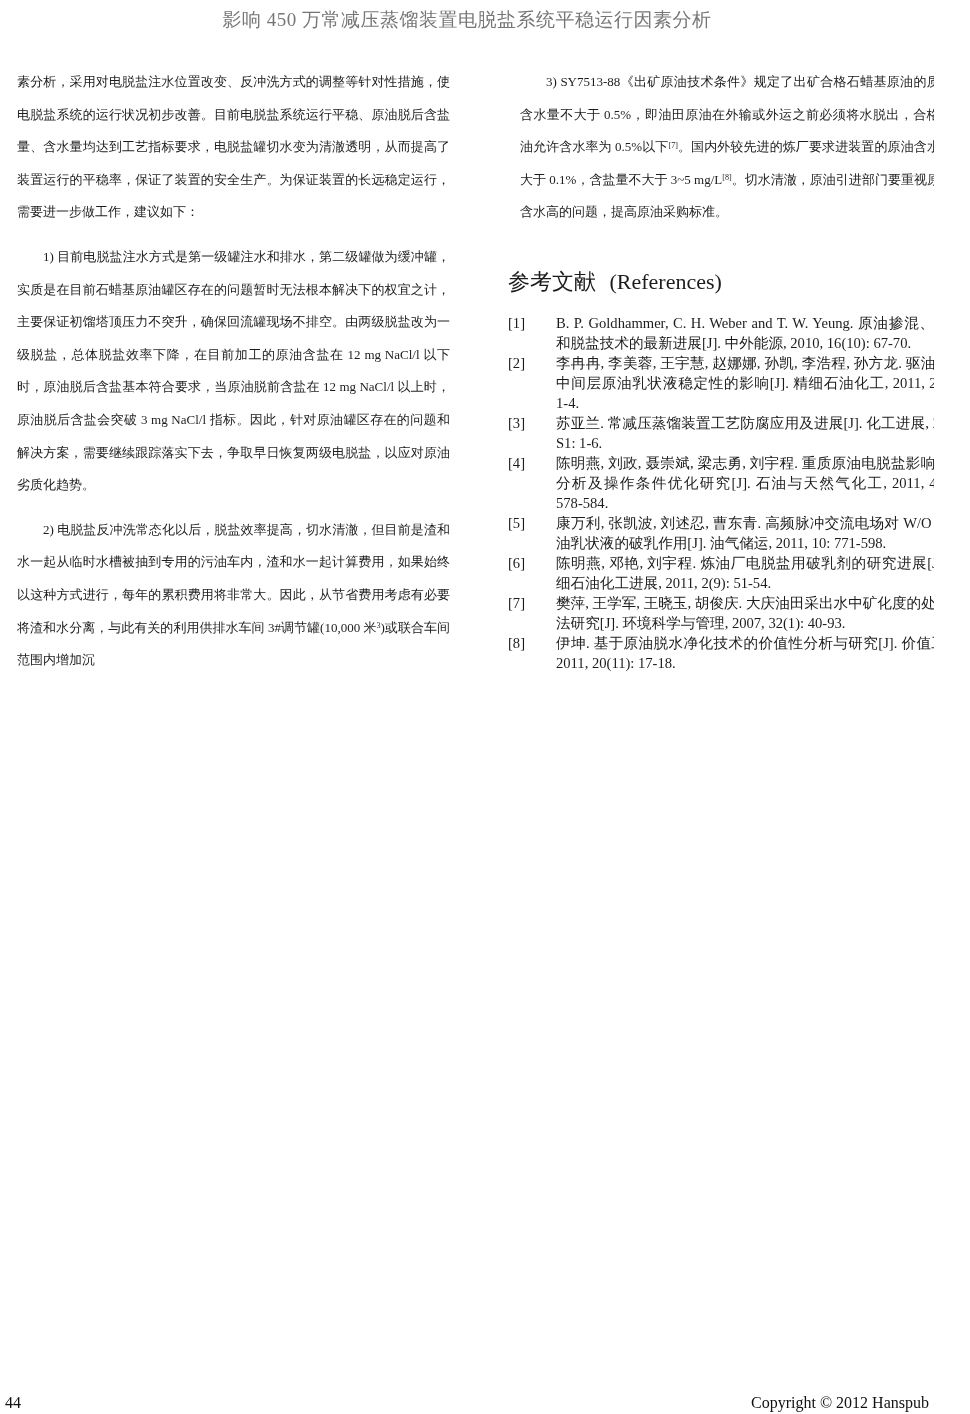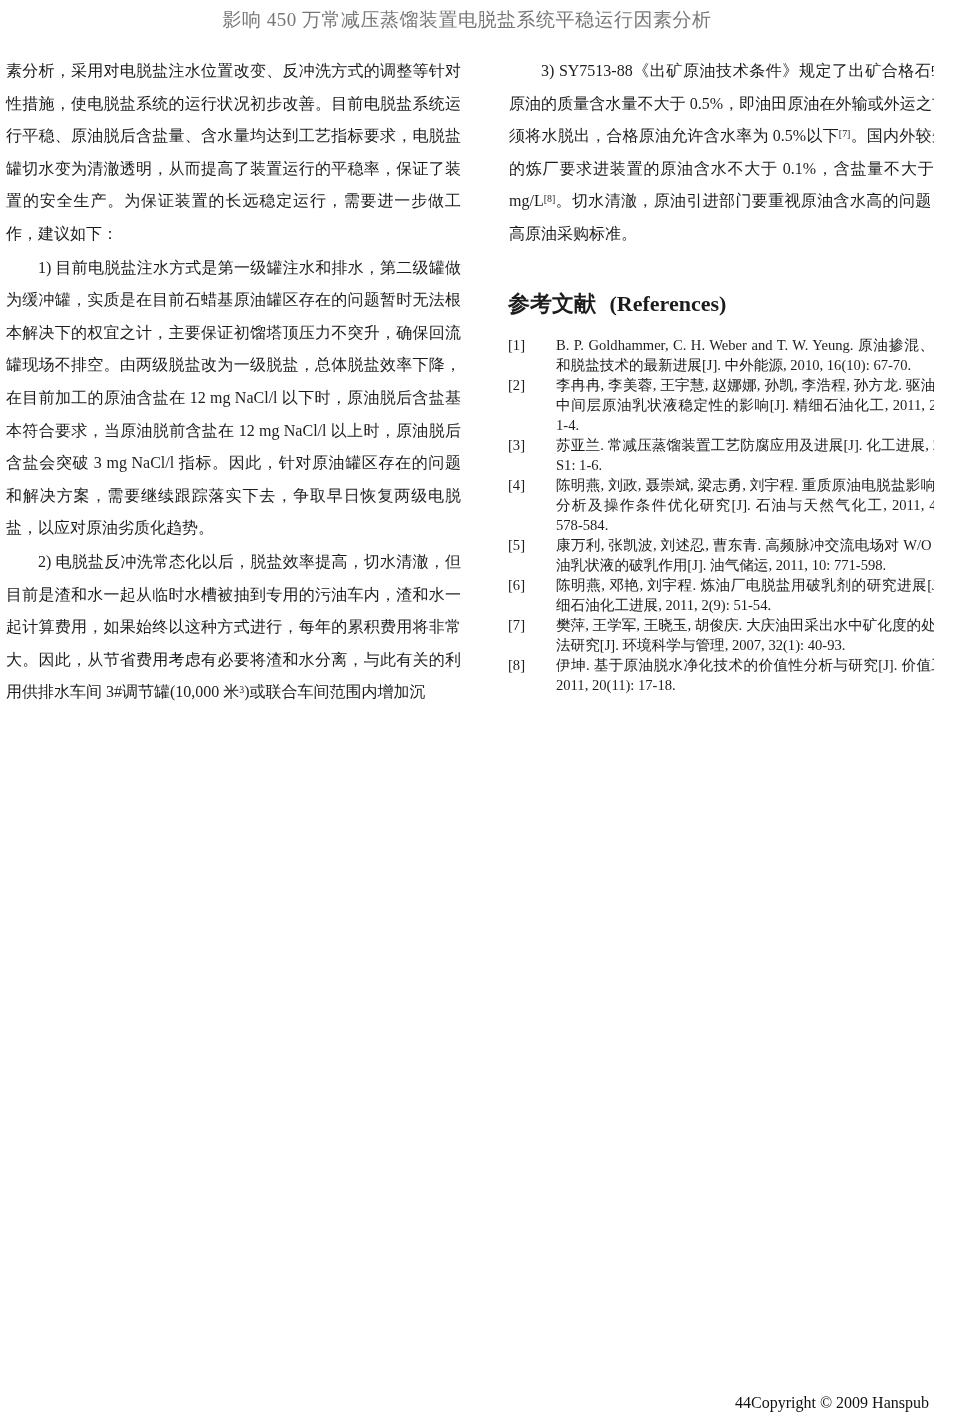--- a/index.html
+++ b/index.html
@@ -20,51 +20,51 @@
     letter-spacing:0.5px;
   }
   .columns {
     position:absolute; top:54px; left:5px;
     width:960px;
     display:flex;
     gap:46px;
   }
   .col { width:457px; }
   .para {
-    font-size:16px;
+    font-size:13px;
     line-height:32.6px;
     text-align:justify;
     text-justify:inter-ideograph;
-    margin:1px;
+    margin:12px;
   }
   .para.indent { text-indent:2em; }
   .sup {
     position:relative; top:-0.45em;
     font-size:0.62em;
     line-height:0;
   }
   .ref-heading {
     margin:39px 0 17px 0;
     font-size:22px;
-    font-weight:bold;
+    font-weight:normal;
     line-height:28px;
   }
   .ref-heading .zh { font-family:"Liberation Sans","DejaVu Sans",sans-serif; }
   .ref-heading .en { font-family:"Liberation Serif","DejaVu Serif",serif; margin-left:8px; }
   .refs { font-size:14.6px; line-height:20px; }
   .ref {
     position:relative;
     padding-left:48px;
     text-align:justify;
     text-justify:inter-ideograph;
   }
   .ref .num { position:absolute; left:0; top:0; }
   .footer {
     position:absolute; left:5px; right:5px; bottom:2px;
-    display:flex; justify-content:flex-end;
+    display:flex; justify-content:space-between;
     font-size:16px;
     color:#111;
   }
 </style>
 </head>
 <body>
 
 <div class="page">
 
   <div class="page-title">影响 450 万常减压蒸馏装置电脱盐系统平稳运行因素分析</div>
@@ -96,16 +96,16 @@
           <div class="ref"><span class="num">[6]</span><span>陈明燕, 邓艳, 刘宇程.  炼油厂电脱盐用破乳剂的研究进展[J].  精细石油化工进展, 2011, 2(9): 51-54.</span></div>
           <div class="ref"><span class="num">[7]</span><span>樊萍, 王学军, 王晓玉, 胡俊庆.  大庆油田采出水中矿化度的处理方法研究[J].  环境科学与管理, 2007, 32(1): 40-93.</span></div>
           <div class="ref"><span class="num">[8]</span><span>伊坤.  基于原油脱水净化技术的价值性分析与研究[J].  价值工程, 2011, 20(11): 17-18.</span></div>
         </div>
     </div>
 
   </div>
 
   <div class="footer">
     <span>44</span>
-    <span>Copyright © 2009 Hanspub</span>
+    <span>Copyright © 2012 Hanspub</span>
   </div>
 
 </div>
 
 </body></html>

